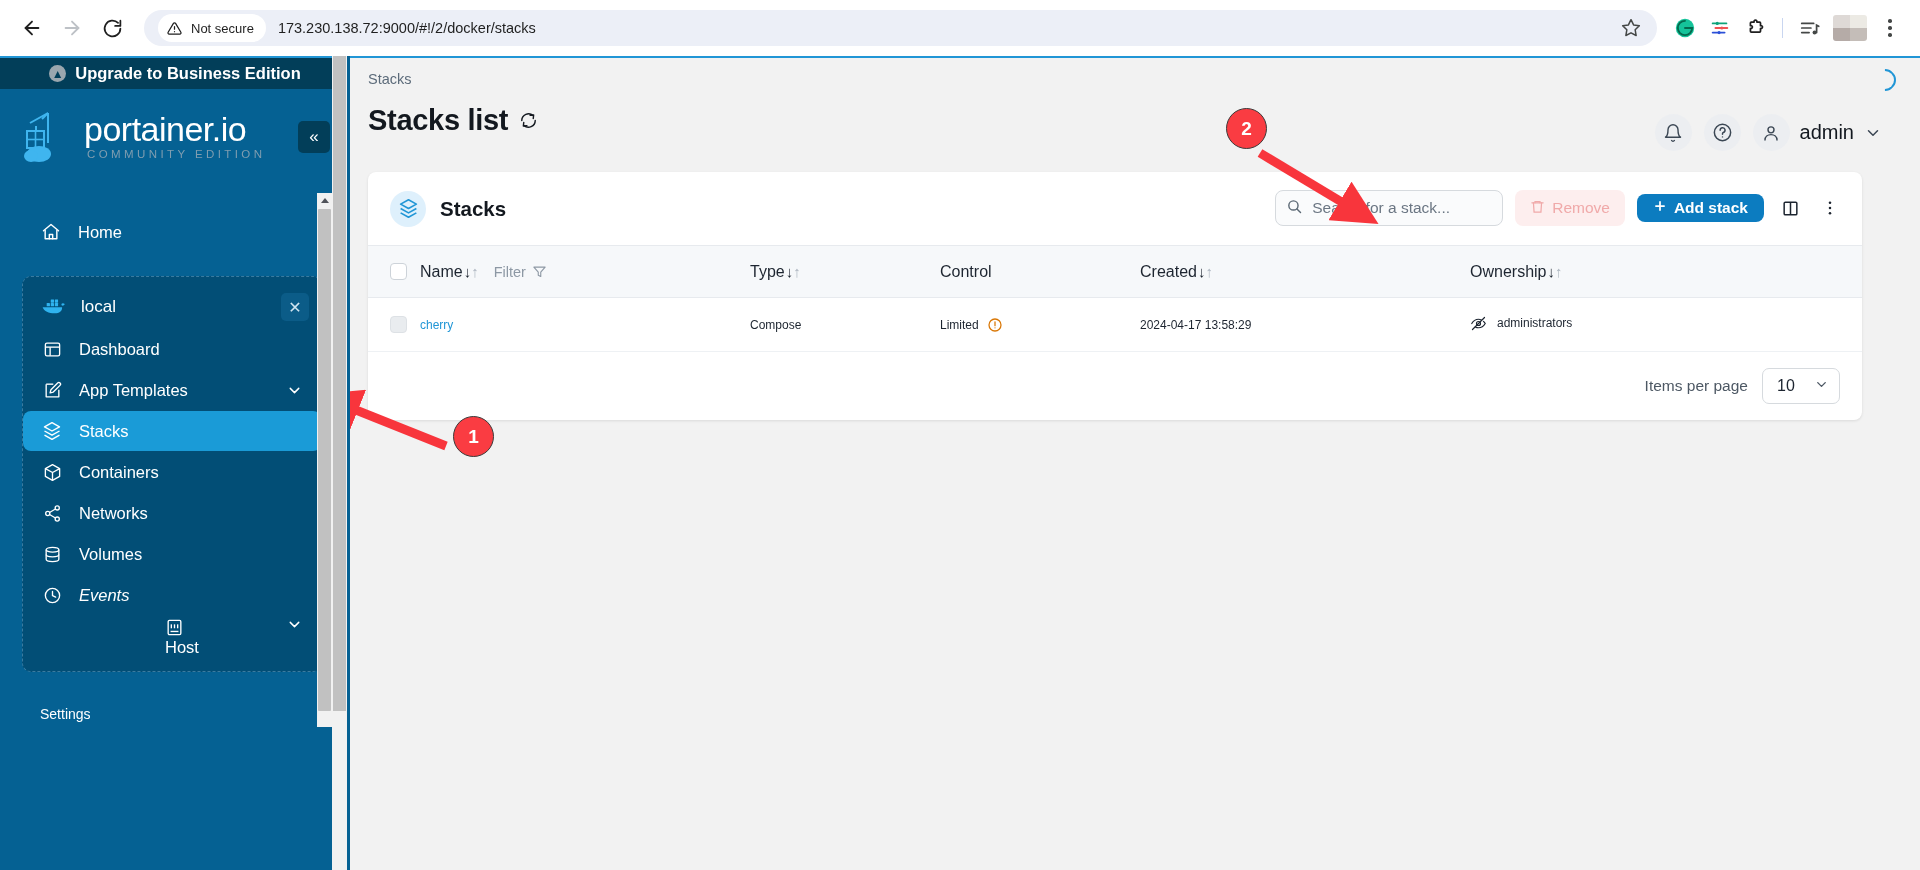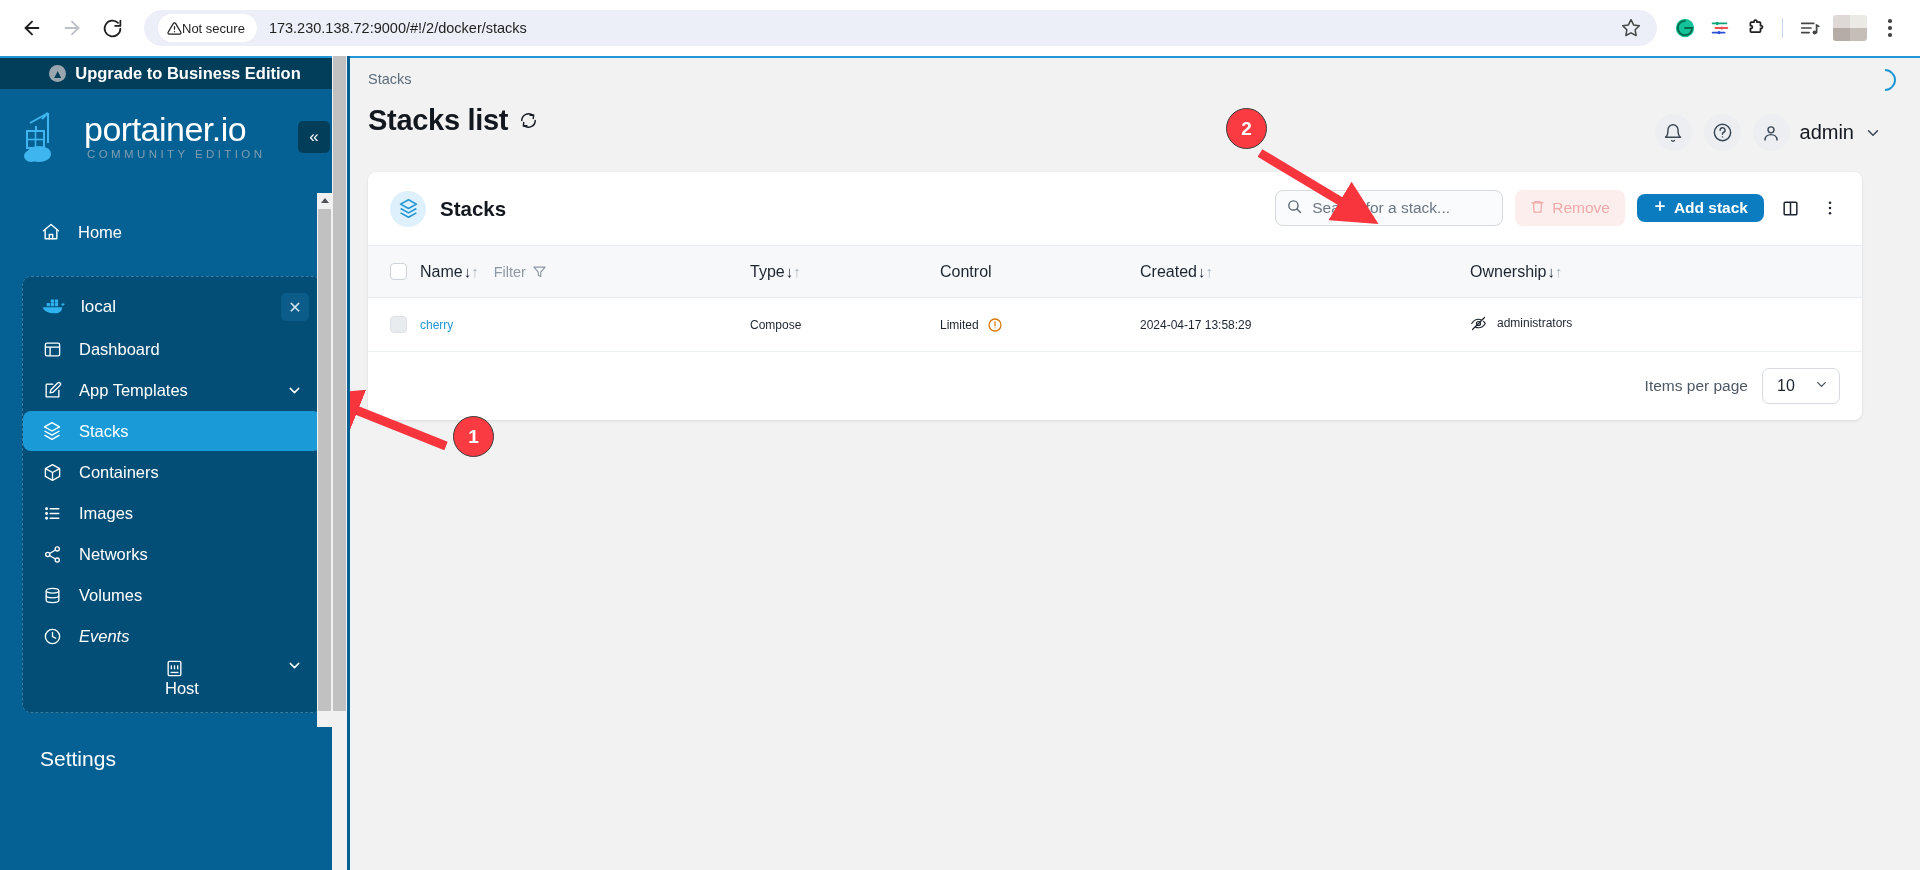--- a/index.html
+++ b/index.html
@@ -25,21 +25,21 @@
   .nav-btn.disabled { color: #bdc1c6; }
   .nav-btn svg { display: block; }
   .omnibox {
     flex: 1; height: 36px; margin-left: 10px;
     background: #eceff7; border-radius: 18px;
     display: flex; align-items: center;
     padding: 0 8px 0 14px; gap: 8px;
     min-width: 0;
   }
   .not-secure {
-    display: flex; align-items: center; gap: 0;
+    display: flex; align-items: center; gap: 9px;
     background: #ffffff; border-radius: 14px;
     height: 28px; padding: 0 12px 0 9px;
     font-size: 13px; color: #1f1f1f; white-space: nowrap;
   }
   .omni-url {
     font-size: 14.5px; color: #1f1f1f;
     white-space: nowrap; overflow: hidden; flex: 1;
     padding-left: 4px;
   }
   .star-btn {
@@ -155,21 +155,21 @@
     display: flex; align-items: center; justify-content: center;
     color: #ffffff;
   }
   .nav-item .lbl { margin-left: 16px; }
   .nav-item.active { background: #1a9bd7; }
   .nav-item .chev {
     position: absolute; right: 18px; color: #ffffff;
     display: flex; align-items: center;
   }
   .nav-section-title {
-    color: #ffffff; font-size: 21px;
+    color: #ffffff; font-size: 14px;
     padding: 0 16px 0 40px; margin-top: 34px; margin-bottom: 12px;
   }
 
   
   .sb-track {
     position: absolute; top: 137px; left: 317px;
     width: 15px; height: 534px;
     background: #f1f1f1;
   }
   .sb-arrow {
@@ -536,33 +536,20 @@
           <span class="ico">
             <svg width="19" height="19" viewBox="0 0 24 24" fill="none" stroke="currentColor" stroke-width="1.7" stroke-linejoin="round">
                 <path d="M12 2 21 7v10l-9 5-9-5V7z"></path>
                 <path d="M3 7l9 5 9-5"></path>
                 <path d="M12 12v10"></path>
               </svg>
           </span>
           <span class="lbl">Containers</span>
         </div>
 
-        <div class="nav-item" style="margin-left:0;margin-right:0;padding-left:18px;">
-          <span class="ico">
-            <svg width="19" height="19" viewBox="0 0 24 24" fill="none" stroke="currentColor" stroke-width="1.7" stroke-linecap="round">
-                <line x1="9" y1="6" x2="20" y2="6"></line>
-                <line x1="9" y1="12" x2="20" y2="12"></line>
-                <line x1="9" y1="18" x2="20" y2="18"></line>
-                <circle cx="4.5" cy="6" r="1" fill="currentColor"></circle>
-                <circle cx="4.5" cy="12" r="1" fill="currentColor"></circle>
-                <circle cx="4.5" cy="18" r="1" fill="currentColor"></circle>
-              </svg>
-          </span>
-          <span class="lbl">Images</span>
-        </div>
 
         <div class="nav-item" style="margin-left:0;margin-right:0;padding-left:18px;">
           <span class="ico">
             <svg width="19" height="19" viewBox="0 0 24 24" fill="none" stroke="currentColor" stroke-width="1.7">
                 <circle cx="18" cy="5" r="2.6"></circle>
                 <circle cx="18" cy="19" r="2.6"></circle>
                 <circle cx="6" cy="12" r="2.6"></circle>
                 <line x1="8.3" y1="10.8" x2="15.7" y2="6.3"></line>
                 <line x1="8.3" y1="13.2" x2="15.7" y2="17.7"></line>
               </svg>

